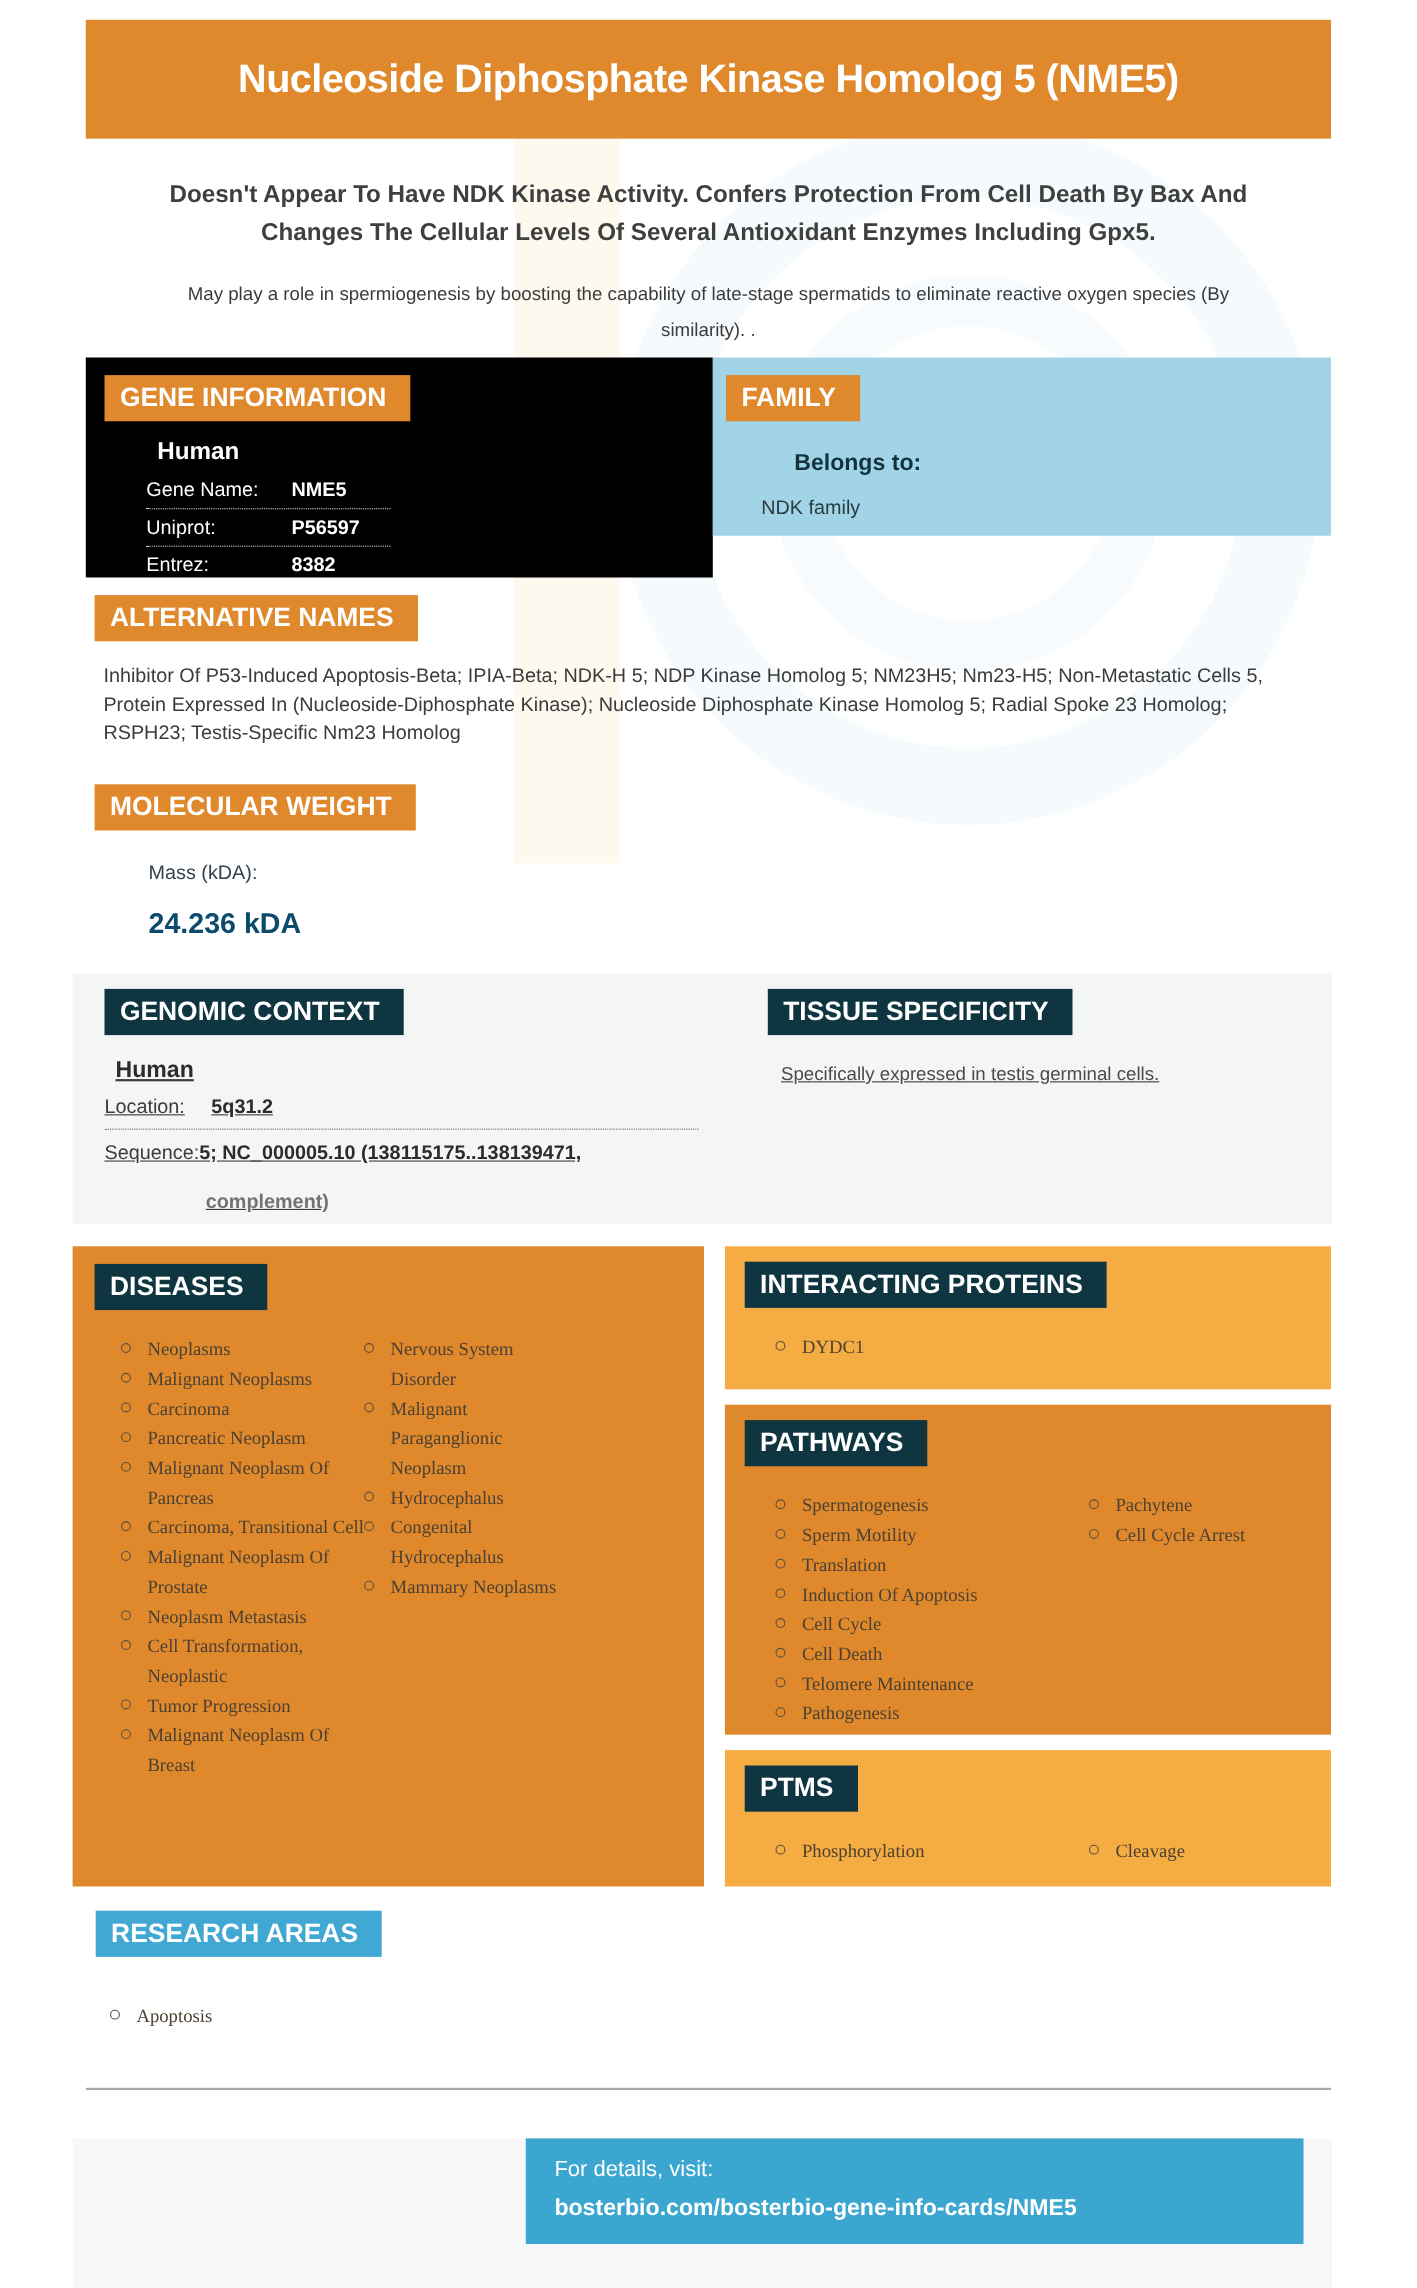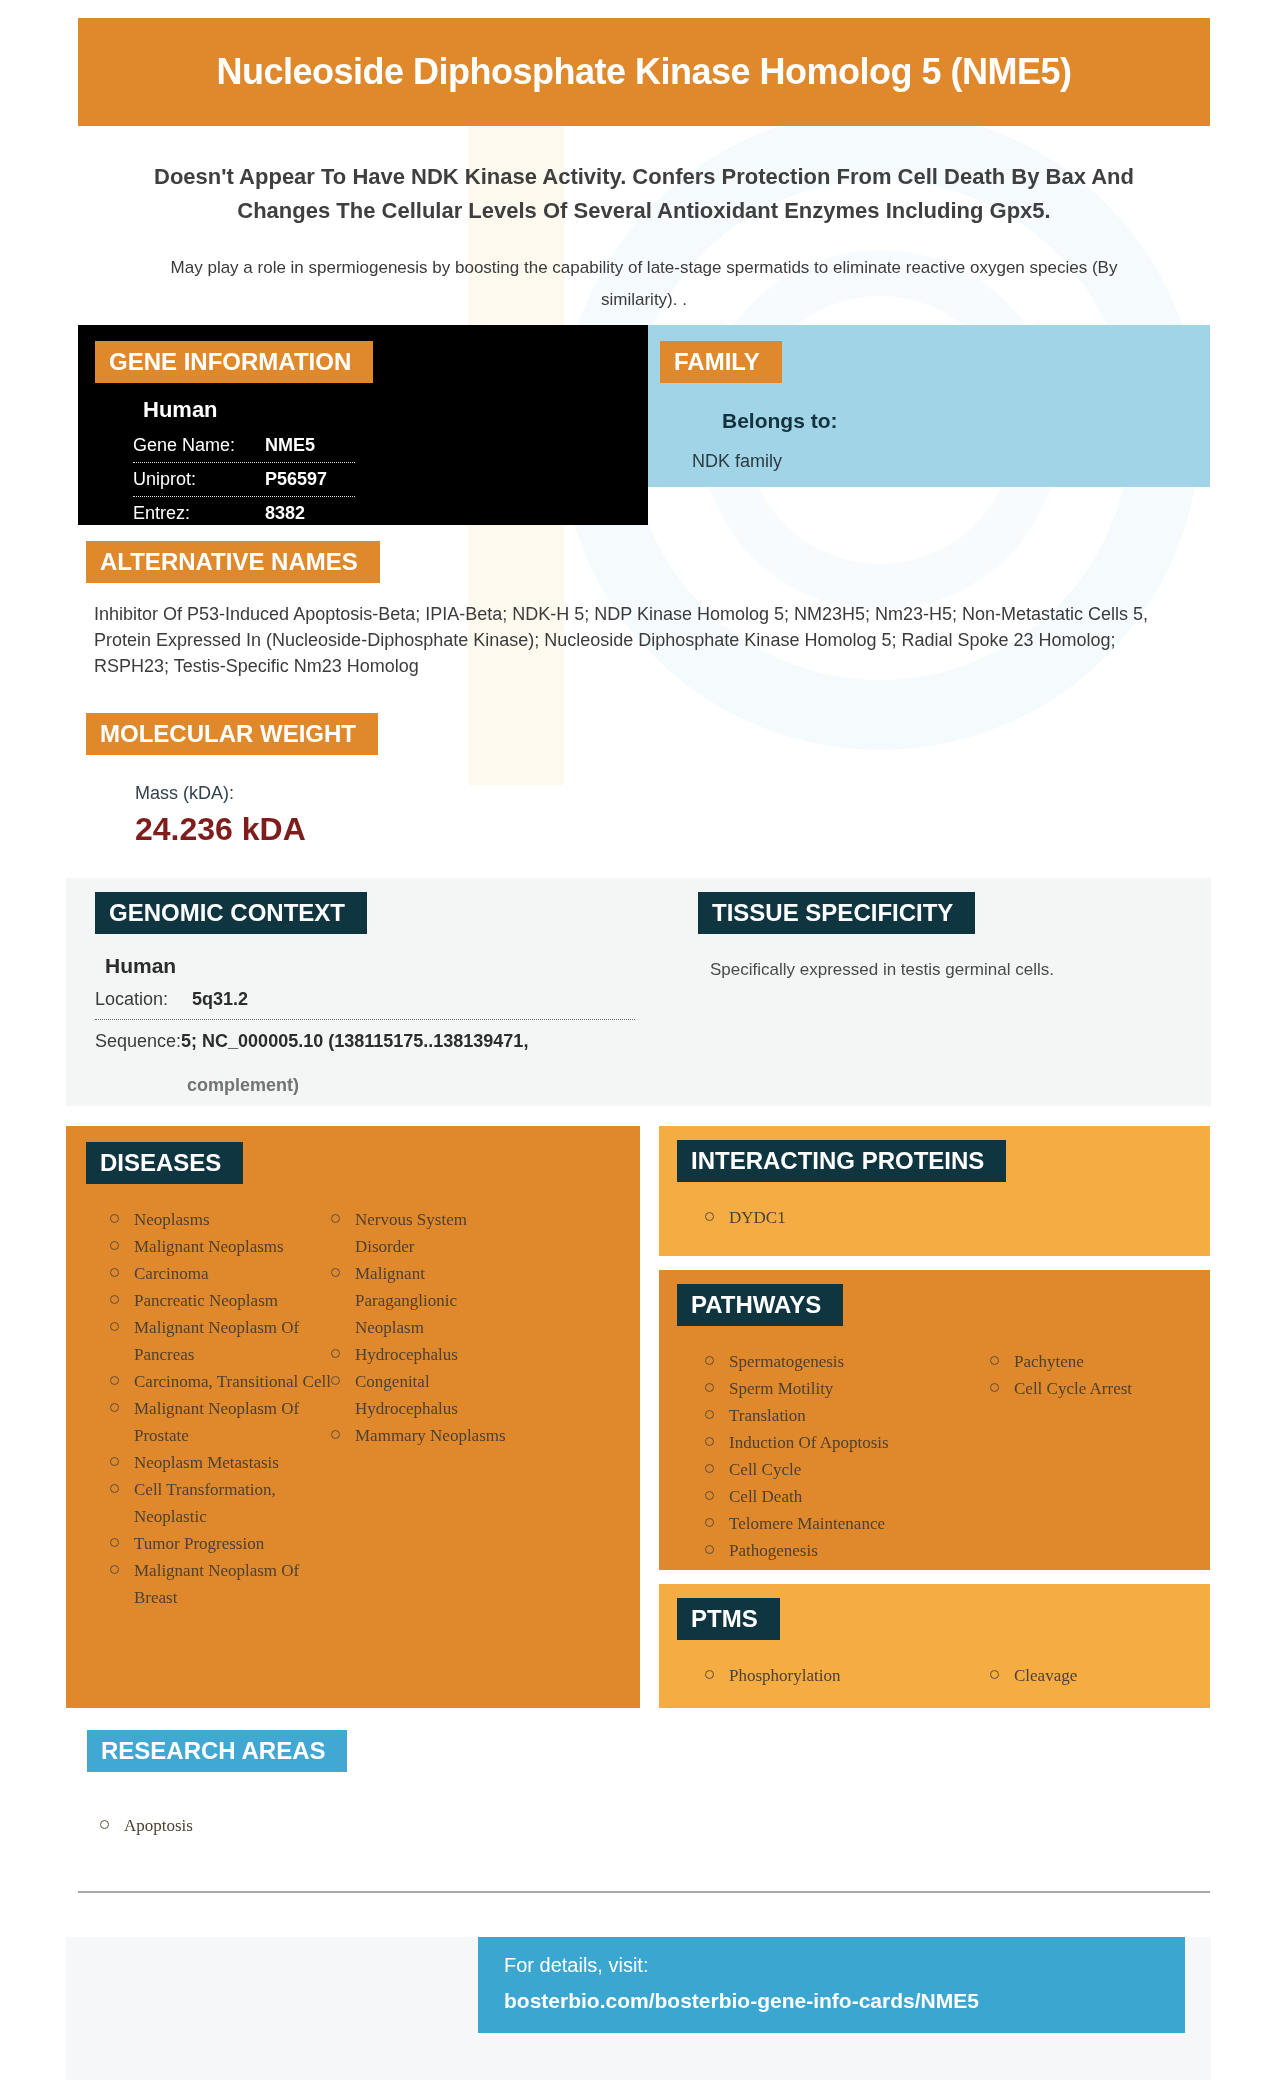--- a/index.html
+++ b/index.html
@@ -43,24 +43,24 @@
 
   
   .sect-alt { margin:16px 78px 0; }
   .sect-alt .badge { margin-left:8px; }
   .alt-text { margin:18px 0 0 16px; max-width:1080px; font-size:18px; line-height:1.45; color:#3b3b3b; }
 
   
   .sect-mw { margin:34px 78px 0; }
   .sect-mw .badge { margin-left:8px; }
   .mw-label { margin:28px 0 0 57px; font-size:18px; color:#33424e; }
-  .mw-value { margin:7px 0 0 57px; font-size:32px; font-weight:bold; color:#7f1d1d; }
-
-  
-  .gray-section { margin:30px 66px 0; width:1145px; height:228px; background:#f4f6f6; display:flex; padding:14px 25px 0 29px; }
+  .mw-value { margin:20px 0 0 57px; font-size:26px; font-weight:bold; color:#0c4a6e; }
+
+  
+  .gray-section { margin:30px 66px 0; width:1145px; height:228px; background:#f4f6f6; display:flex; padding:14px 25px 0 29px;text-decoration:underline; }
   .gc-col { width:540px; }
   .gc-species { margin:20px 0 0 10px; font-size:21px; font-weight:bold; color:#2c2c2c; }
   .gc-row { display:flex; font-size:18px; color:#3b3b3b; padding:11px 0 9px 0; }
   .gc-row.dotted { border-bottom:1px dotted #666;gap:10px; }
   .gc-label { margin-right:14px; }
   .gc-label.tight { margin-right:0; }
   .gc-value { font-weight:bold; color:#2c2c2c; }
   .gc-cont { margin:14px 0 0 92px; font-size:18px; font-weight:bold; color:#737373; }
   .ts-col { margin-left:63px; }
   .ts-text { margin:26px 0 0 12px; font-size:17px; color:#4a4a4a; }

